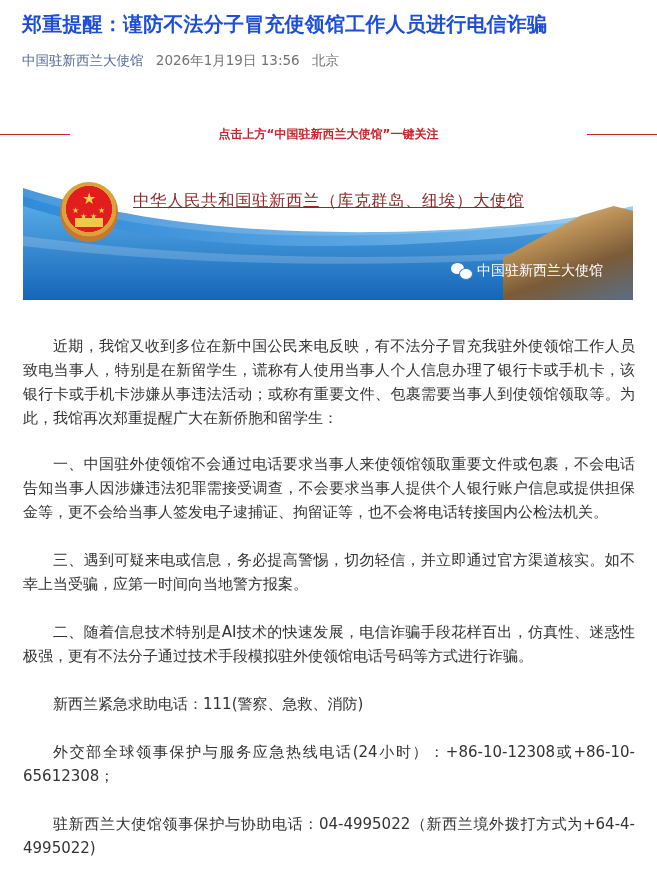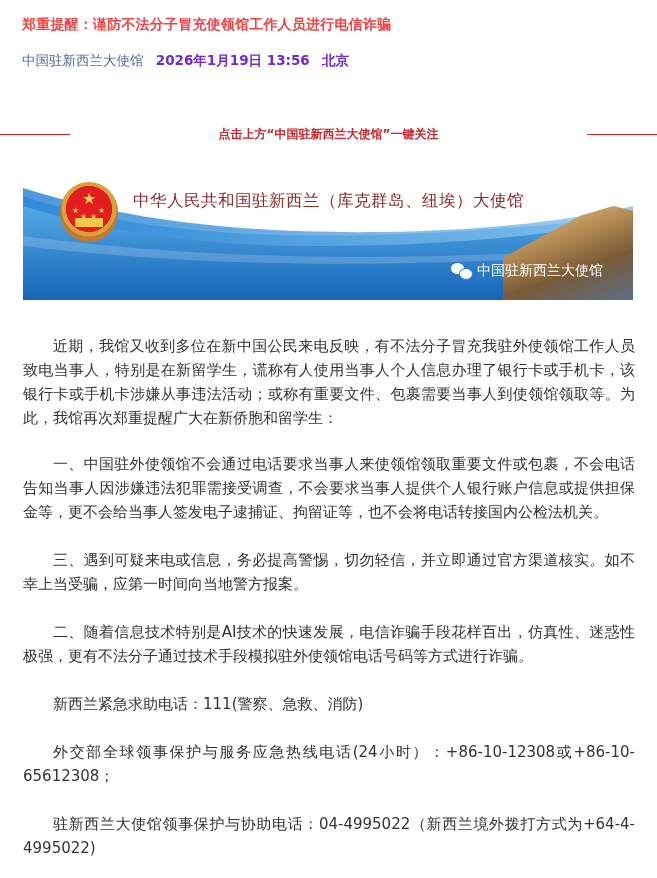--- a/index.html
+++ b/index.html
@@ -3,29 +3,29 @@
 <meta charset="utf-8">
 <style>
   html, body { margin: 0; padding: 0; background: #ffffff; }
   body {
     width: 657px; height: 878px; overflow: hidden; position: relative;
     font-family: "DejaVu Sans", "Liberation Sans", sans-serif;
     color: #333333;
   }
   .title {
     position: absolute; left: 22px; top: 10px; width: 620px;
-    font-size: 14px; font-weight: bold; color: #ef4444; letter-spacing: 0.2px;
+    font-size: 20px; font-weight: bold; color: #1d4ed8; letter-spacing: 0.2px;
     margin: 0; line-height: 28px; white-space: nowrap;
   }
   .meta {
     position: absolute; left: 22px; top: 50px; font-size: 13.5px; line-height: 20px;
     white-space: nowrap;
   }
   .meta .account { color: #576b95; }
-  .meta .time, .meta .loc { color: #6d28d9; margin-left: 8px; font-weight: bold; }
+  .meta .time, .meta .loc { color: #737373; margin-left: 8px; }
   .follow {
     position: absolute; left: 0; top: 126px; width: 657px; height: 16px;
     display: flex; justify-content: space-between; align-items: center; gap: 4px;
   }
   .follow .rule { width: 70px; height: 1px; background: #c8242b; }
   .follow .txt { color: #c8242b; font-size: 12px; font-weight: bold; white-space: nowrap; }
   .banner {
     position: absolute; left: 23px; top: 176px; width: 610px; height: 124px;
     overflow: hidden; background: #ffffff;
   }
@@ -34,21 +34,21 @@
   }
   .emblem {
     position: absolute; left: 37px; top: 6px; width: 58px; height: 60px;
     border-radius: 50%;
     background: radial-gradient(circle at 50% 45%, #e21d1d 0 52%, #d9a23a 53% 62%, #c8782a 63% 100%);
   }
   .emblem .star { position: absolute; color: #f7d14a; font-size: 14px; line-height: 14px; }
   .emblem .gate { position: absolute; left: 15px; top: 36px; width: 28px; height: 9px; background: #f2c84b; }
   .cn-name {
     position: absolute; left: 110px; top: 14px; font-size: 16.5px; color: #8b2a2a;
-    letter-spacing: 0.5px; white-space: nowrap;
+    letter-spacing: 0.5px; white-space: nowrap; text-decoration: underline;
   }
   .en-name {
     position: absolute; left: 144px; top: 37px; font-size: 8px; color: #6e2a2a; white-space: nowrap;
   }
   .wall {
     position: absolute; left: 480px; top: 30px; width: 130px; height: 94px;
     background: linear-gradient(160deg, #e9d3a8 0%, #b98f55 35%, #7a5b38 65%, #5a6e86 100%);
     clip-path: polygon(20% 40%, 60% 10%, 85% 0%, 100% 5%, 100% 100%, 0% 100%, 0% 55%);
   }
   .wechat {

